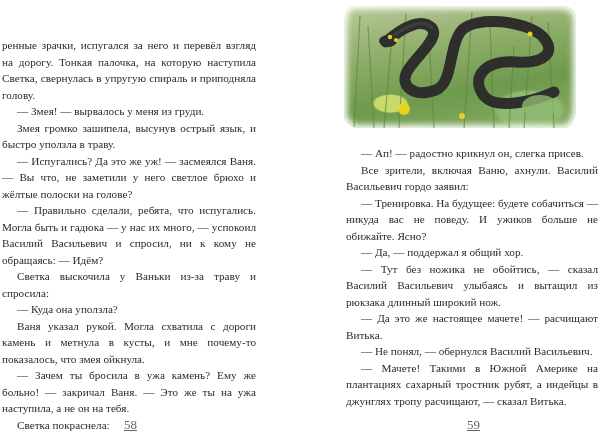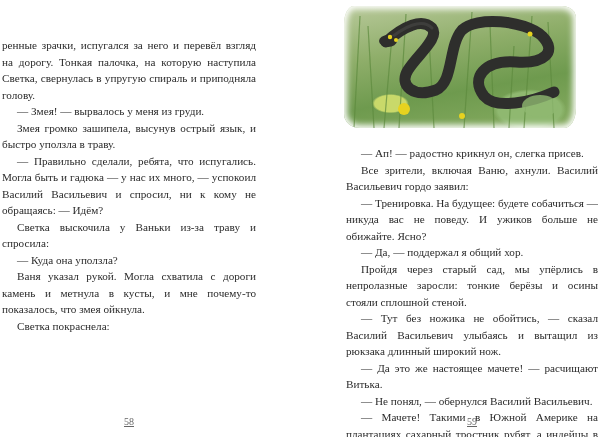--- a/index.html
+++ b/index.html
@@ -19,22 +19,22 @@
     font-size: 11.2px;
     line-height: 16.5px;
     text-align: justify;
   }
   .page.left .text { left: 2px; top: 37px; width: 254px; }
   .page.right .text { left: 46px; top: 145px; width: 252px; }
   .text p { margin: 0; text-indent: 15px; }
   .text p.noindent { text-indent: 0; }
 
   .folio {
-    position: absolute; bottom: 10px;
-    font-size: 10px; color: #666; text-decoration: underline;
+    position: absolute; bottom: 4px;
+    font-size: 13px; color: #666; text-decoration: underline;
   }
   .page.left .folio { left: 124px; }
   .page.right .folio { left: 467px; left: 167px; }
 
   .illustration {
     position: absolute; left: 44px; top: 6px; width: 232px; height: 122px;
     border-radius: 10px 14px 12px 16px / 18px 12px 20px 14px;
     background:
       radial-gradient(ellipse at 20% 80%, #c9d96a 0 6%, transparent 7%),
       radial-gradient(ellipse at 80% 85%, #8fb870 0 12%, transparent 14%),
@@ -47,24 +47,26 @@
 </head>
 <body>
 
 <div class="spread">
 
   <div class="page left">
     <div class="text">
       <p class="noindent">ренные зрачки, испугался за него и перевёл взгляд на дорогу. Тонкая палочка, на которую наступила Светка, свернулась в упругую спираль и приподняла голову.</p>
       <p>— Змея! — вырвалось у меня из груди.</p>
       <p>Змея громко зашипела, высунув острый язык, и быстро уползла в траву.</p>
+      <p>— Испугались? Да это же уж! — засмеялся Ваня. — Вы что, не заметили у него светлое брюхо и жёлтые полоски на голове?</p>
       <p>— Правильно сделали, ребята, что испугались. Могла быть и гадюка — у нас их много, — успокоил Василий Васильевич и спросил, ни к кому не обращаясь: — Идём?</p>
       <p>Светка выскочила у Ваньки из-за траву и спросила:</p>
       <p>— Куда она уползла?</p>
       <p>Ваня указал рукой. Могла схватила с дороги камень и метнула в кусты, и мне почему-то показалось, что змея ойкнула.</p>
+      <p>— Зачем ты бросила в ужа камень? Ему же больно! — закричал Ваня. — Это же ты на ужа наступила, а не он на тебя.</p>
       <p>Светка покраснела:</p>
 
     </div>
     <div class="folio">58</div>
   </div>
 
   <div class="page right">
     <div class="illustration">
       <svg width="232" height="122" viewBox="0 0 232 122">
         <g stroke="#5d8a3e" stroke-width="1.2" opacity="0.7">
@@ -88,21 +90,20 @@
         <circle cx="118" cy="110" r="3" fill="#e6d21f"></circle>
         <circle cx="186" cy="28" r="2.5" fill="#e6d21f"></circle>
         <ellipse cx="196" cy="100" rx="18" ry="11" fill="#8fb870" opacity="0.8"></ellipse>
       </svg>
     </div>
     <div class="text">
       <p>— Ап! — радостно крикнул он, слегка присев.</p>
       <p>Все зрители, включая Ваню, ахнули. Василий Васильевич гордо заявил:</p>
       <p>— Тренировка. На будущее: будете собачиться — никуда вас не поведу. И ужиков больше не обижайте. Ясно?</p>
       <p>— Да, — поддержал я общий хор.</p>
-      <p>Пройдя через старый сад, мы упёрлись в непролазные заросли: тонкие берёзы и осины стояли сплошной стеной.</p>
       <p>— Тут без ножика не обойтись, — сказал Василий Васильевич улыбаясь и вытащил из рюкзака длинный широкий нож.</p>
       <p>— Да это же настоящее мачете! — расчищают Витька.</p>
       <p>— Не понял, — обернулся Василий Васильевич.</p>
       <p>— Мачете! Такими в Южной Америке на плантациях сахарный тростник рубят, а индейцы в джунглях тропу расчищают, — сказал Витька.</p>
     </div>
     <div class="folio">59</div>
   </div>
 
 </div>
 

